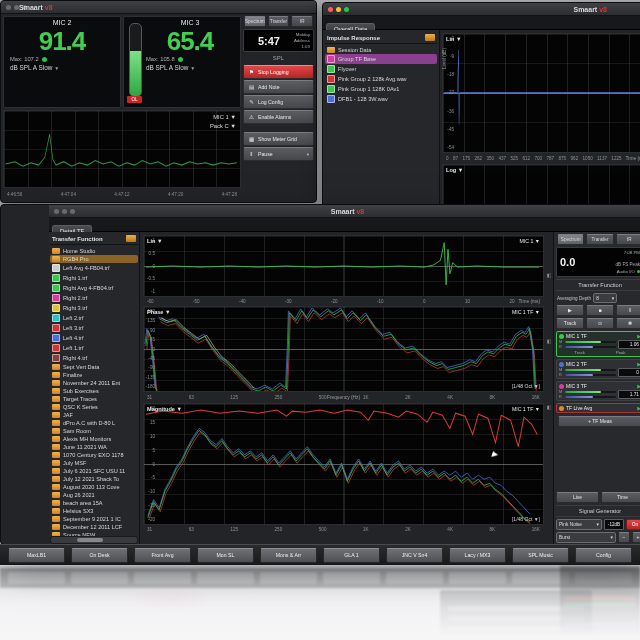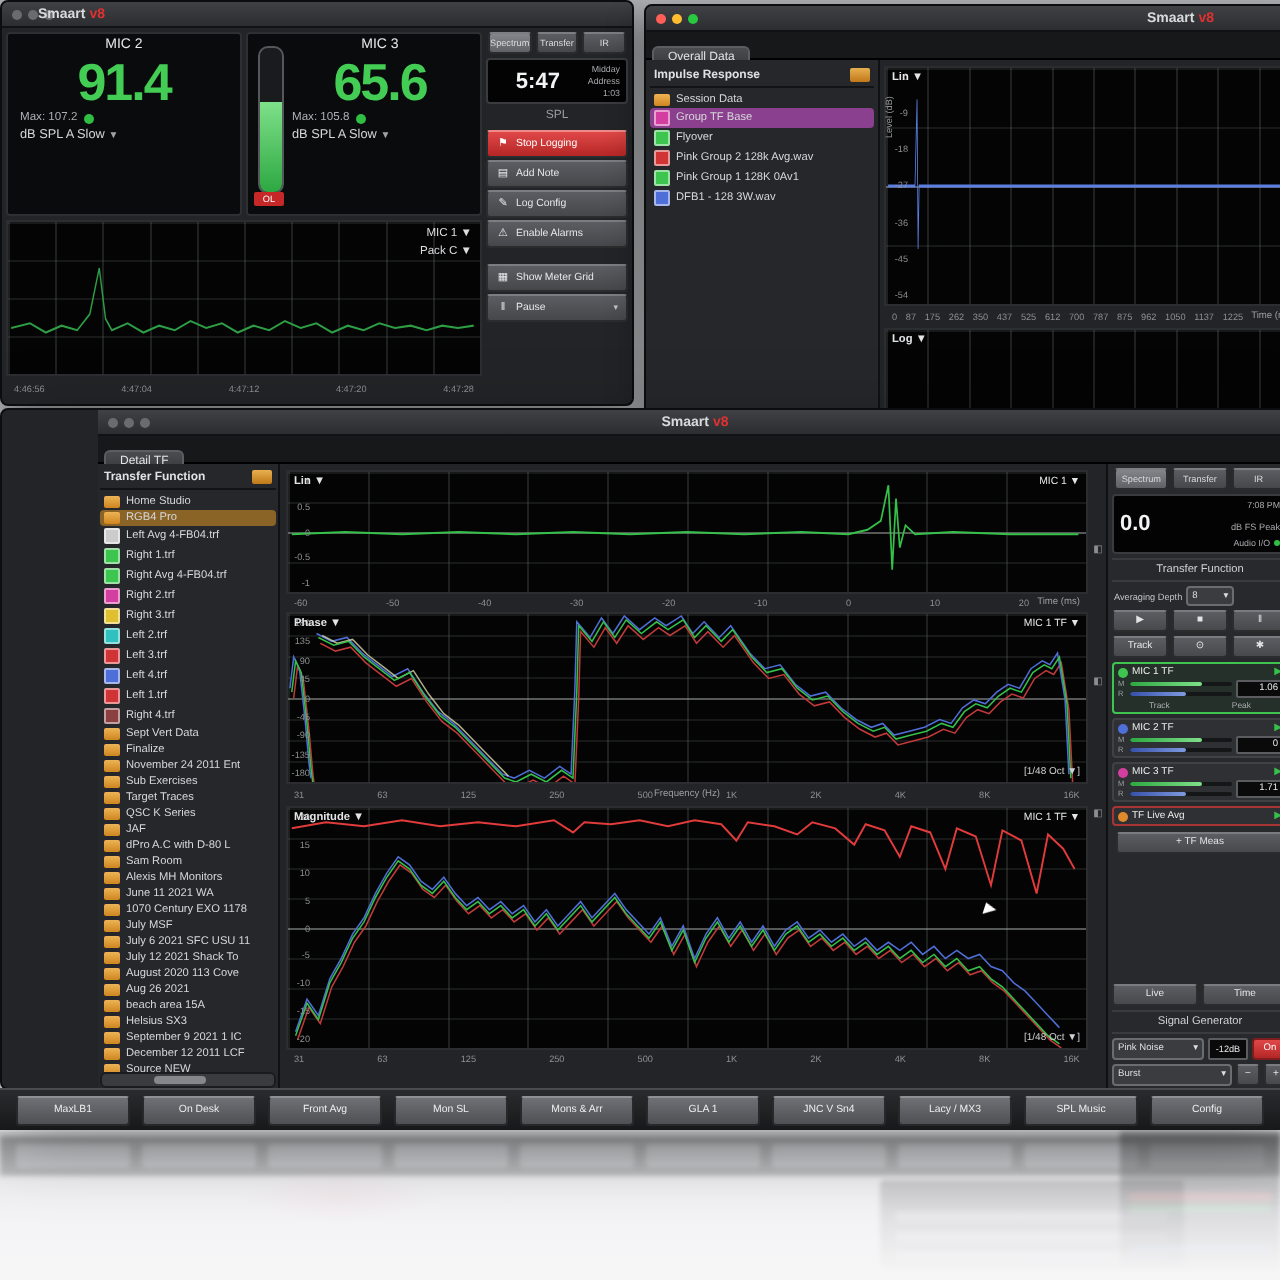--- a/index.html
+++ b/index.html
@@ -199,21 +199,21 @@
                 <span class="gdot"></span>
               </div>
             <div class="m-mode"><span>dB SPL A Slow</span> <span class="m-car">▼</span></div>
           </div>
           <div class="meter-panel withbar">
             <div class="vbar">
                 <div class="vbar-fill"></div>
               </div>
             <div class="ol-chip">OL</div>
             <div class="m-title">MIC 3</div>
-            <div class="m-value">65.6</div>
+            <div class="m-value">65.4</div>
             <div class="m-sub">
                 <span>Max: 105.8</span>
                 <span class="gdot"></span>
               </div>
             <div class="m-mode"><span>dB SPL A Slow</span> <span class="m-car">▼</span></div>
           </div>
         </div>
         <div class="plot grid-t history">
           <div class="leg-col" id="spl-legend">
               <div class="leg-item">MIC 1 ▼</div>

